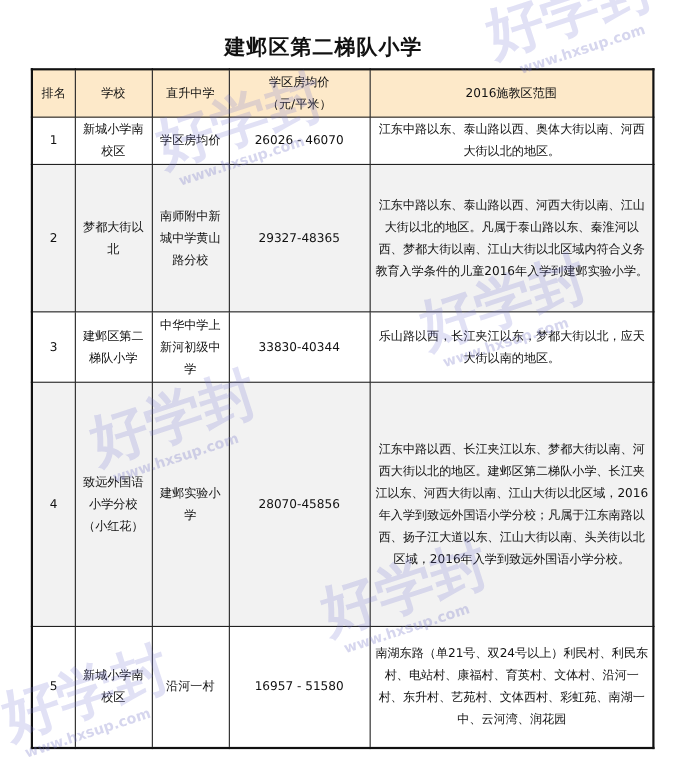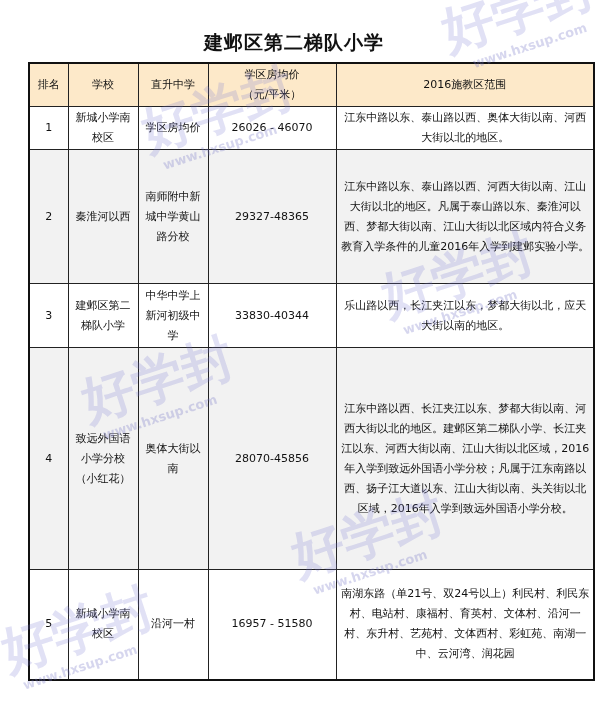--- a/index.html
+++ b/index.html
@@ -47,36 +47,36 @@
   <tbody>
     <tr style="height:43px">
       <td class="c">1</td>
       <td class="c">新城小学南校区</td>
       <td class="c">学区房均价</td>
       <td class="c">26026 - 46070</td>
       <td class="l">江东中路以东、泰山路以西、奥体大街以南、河西大街以北的地区。</td>
     </tr>
     <tr class="gray" style="height:134px">
       <td class="c">2</td>
-      <td class="c">秦淮河以西</td>
+      <td class="c">梦都大街以北</td>
       <td class="c">南师附中新城中学黄山路分校</td>
       <td class="c">29327-48365</td>
       <td class="l">江东中路以东、泰山路以西、河西大街以南、江山大街以北的地区。凡属于泰山路以东、秦淮河以西、梦都大街以南、江山大街以北区域内符合义务教育入学条件的儿童2016年入学到建邺实验小学。</td>
     </tr>
     <tr style="height:64px">
       <td class="c">3</td>
       <td class="c">建邺区第二梯队小学</td>
       <td class="c">中华中学上新河初级中学</td>
       <td class="c">33830-40344</td>
       <td class="l">乐山路以西，长江夹江以东，梦都大街以北，应天大街以南的地区。</td>
     </tr>
     <tr class="gray" style="height:222px">
       <td class="c">4</td>
       <td class="c">致远外国语小学分校（小红花）</td>
-      <td class="c">奥体大街以南</td>
+      <td class="c">建邺实验小学</td>
       <td class="c">28070-45856</td>
       <td class="l">江东中路以西、长江夹江以东、梦都大街以南、河西大街以北的地区。建邺区第二梯队小学、长江夹江以东、河西大街以南、江山大街以北区域，2016年入学到致远外国语小学分校；凡属于江东南路以西、扬子江大道以东、江山大街以南、头关街以北区域，2016年入学到致远外国语小学分校。</td>
     </tr>
     <tr style="height:110px">
       <td class="c">5</td>
       <td class="c">新城小学南校区</td>
       <td class="c">沿河一村</td>
       <td class="c">16957 - 51580</td>
       <td class="l">南湖东路（单21号、双24号以上）利民村、利民东村、电站村、康福村、育英村、文体村、沿河一村、东升村、艺苑村、文体西村、彩虹苑、南湖一中、云河湾、润花园</td>
     </tr>

